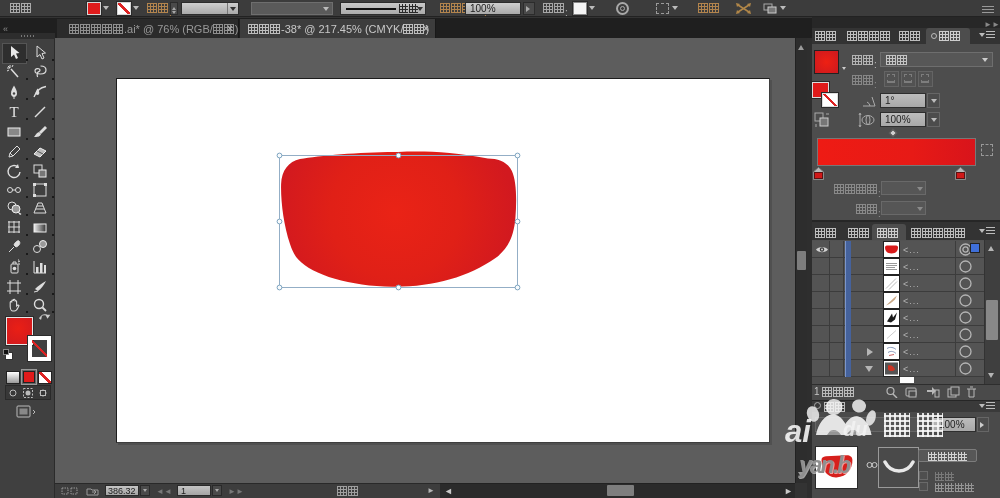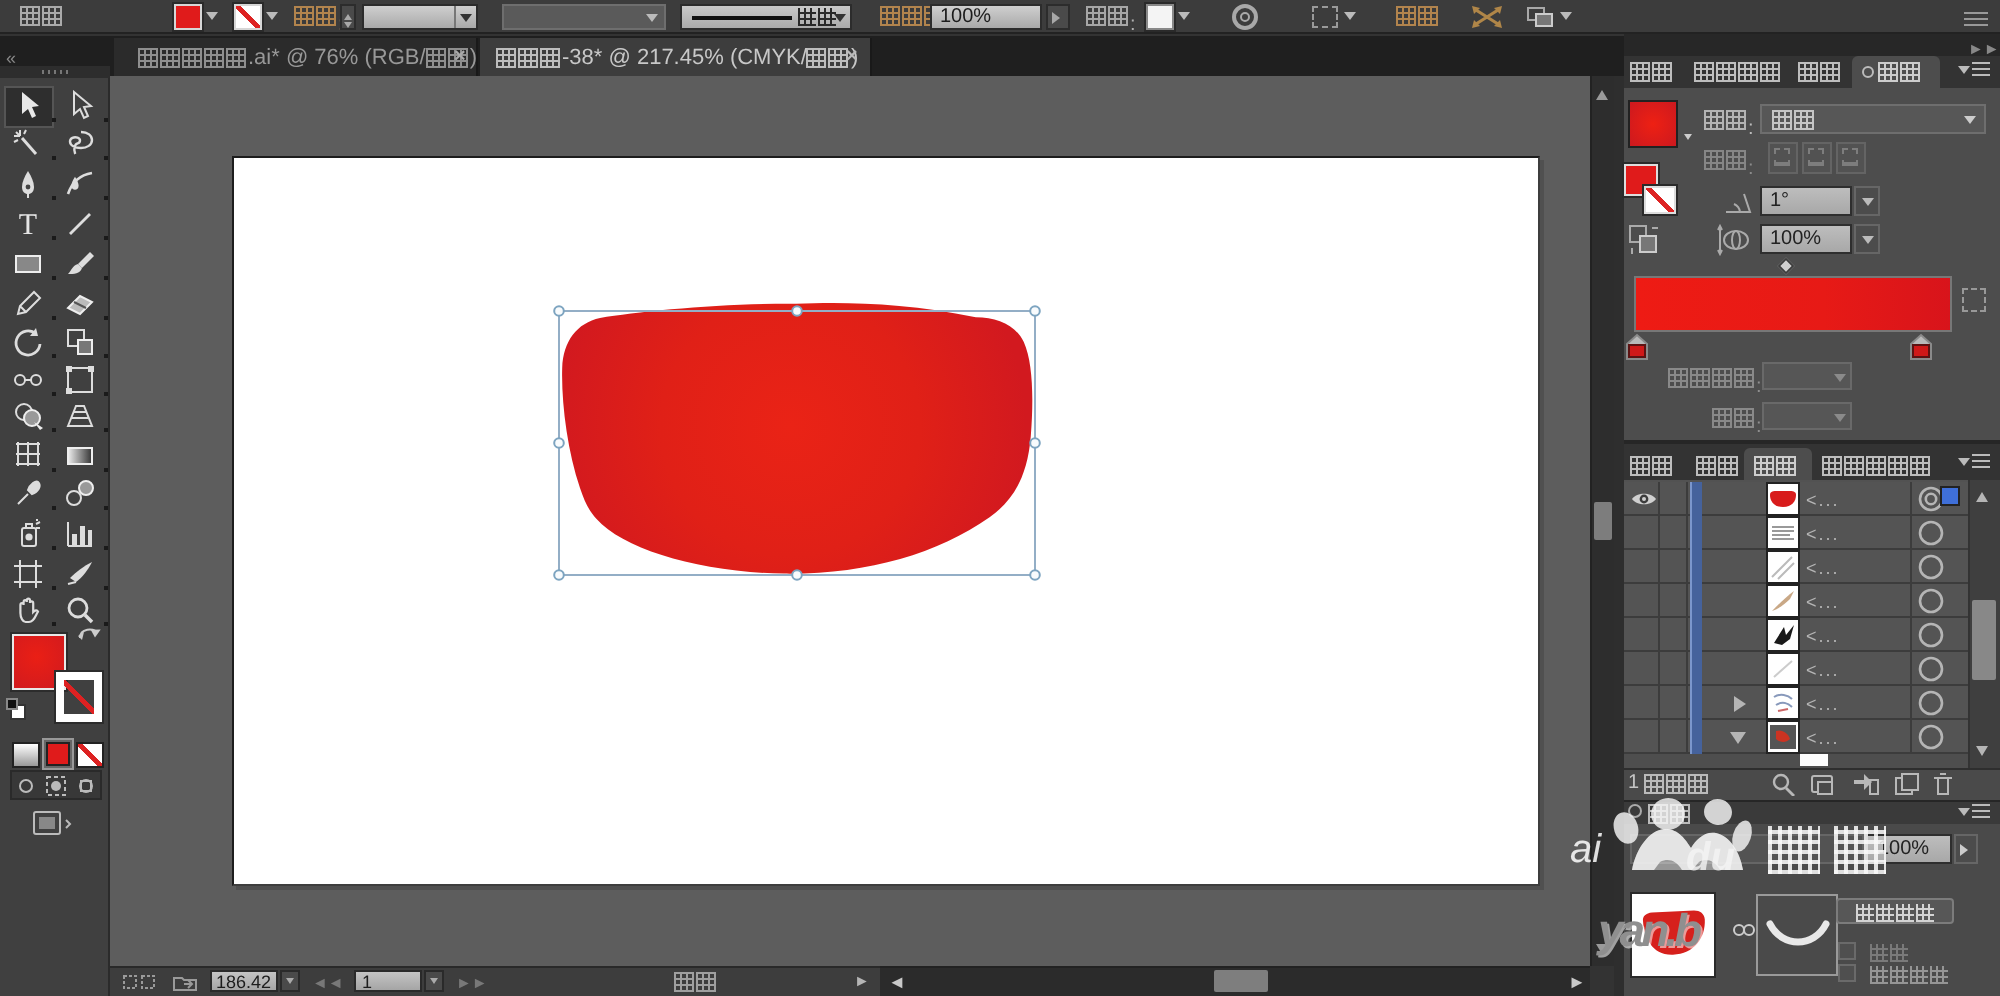--- a/index.html
+++ b/index.html
@@ -521,37 +521,37 @@
 <div class="a lbl" style="left:935px;top:483px;color:#9c9c9c"><b class="z" style="width:9px;height:9px;margin-right:1px;opacity:0.92"></b><b class="z" style="width:9px;height:9px;margin-right:1px;opacity:0.92"></b><b class="z" style="width:9px;height:9px;margin-right:1px;opacity:0.92"></b><b class="z" style="width:9px;height:9px;margin-right:1px;opacity:0.92"></b></div>
 <div class="a" style="left:55px;top:483px;width:740px;height:15px;background:#3d3d3d;border-top:1px solid #292929"></div>
 <svg class="a" style="left:61px;top:487px" width="18" height="8" viewBox="0 0 18 8">
     <rect x="1" y="1" width="6" height="6" fill="none" stroke="#9a9a9a" stroke-dasharray="1.5 1"></rect>
     <rect x="10" y="1" width="6" height="6" fill="none" stroke="#9a9a9a" stroke-dasharray="1.5 1"></rect>
   </svg>
 <svg class="a" style="left:86px;top:486px" width="13" height="10" viewBox="0 0 13 10">
     <path d="M1 9 V3 H5 L6 4 H12 V9 Z" fill="none" stroke="#9a9a9a"></path>
     <path d="M6 6 h4 m-2 -2 l2 2 -2 2" stroke="#9a9a9a" fill="none"></path>
   </svg>
-<div class="a" style="left:105px;top:485px;width:34px;height:11px;background:linear-gradient(#c4c4c4,#a5a5a5);border:1px solid #2a2a2a;color:#1d1d1d;font-size:9px;line-height:10px;padding-left:2px">186.42</div>
+<div class="a" style="left:105px;top:485px;width:34px;height:11px;background:linear-gradient(#c4c4c4,#a5a5a5);border:1px solid #2a2a2a;color:#1d1d1d;font-size:9px;line-height:10px;padding-left:2px">386.32</div>
 <div class="a" style="left:140px;top:485px;width:10px;height:11px;background:#4a4a4a;border:1px solid #2a2a2a">
     <div style="margin:3px auto;width:0;border:2.5px solid transparent;border-top:3.5px solid #aaa"></div>
   </div>
 <div class="a" style="left:156px;top:487px;color:#787878;font-size:8px">◄◄</div>
 <div class="a" style="left:177px;top:485px;width:34px;height:11px;background:linear-gradient(#c4c4c4,#a5a5a5);border:1px solid #2a2a2a;color:#1d1d1d;font-size:9px;line-height:10px;padding-left:3px">1</div>
 <div class="a" style="left:212px;top:485px;width:10px;height:11px;background:#4a4a4a;border:1px solid #2a2a2a">
     <div style="margin:3px auto;width:0;border:2.5px solid transparent;border-top:3.5px solid #aaa"></div>
   </div>
 <div class="a" style="left:228px;top:487px;color:#787878;font-size:8px">►►</div>
 <div class="a lbl" style="left:337px;top:486px;color:#a8a8a8"><b class="z" style="width:10px;height:10px;margin-right:1px;opacity:0.92"></b><b class="z" style="width:10px;height:10px;margin-right:1px;opacity:0.92"></b></div>
 <div class="a" style="left:440px;top:483px;width:355px;height:15px;background:#2b2b2b;border-top:1px solid #222"></div>
 <div class="a" style="left:427px;top:486px;color:#b5b5b5;font-size:8px">►</div>
 <div class="a" style="left:444px;top:486px;color:#c9c9c9;font-size:9px">◄</div>
 <div class="a" style="left:607px;top:485px;width:27px;height:11px;background:#7e7e7e;border-radius:1px"></div>
 <div class="a" style="left:784px;top:486px;color:#c9c9c9;font-size:9px">►</div>
-<div class="a" style="left:785px;top:414px;color:rgba(255,255,255,.85);font-size:20px;font-weight:normal;font-style:italic;font-family:'Liberation Sans'">ai</div>
+<div class="a" style="left:785px;top:414px;color:rgba(255,255,255,.85);font-size:31px;font-weight:bold;font-style:italic;font-family:'Liberation Sans'">ai</div>
 <div class="a" style="left:843px;top:418px;color:rgba(255,255,255,.75);font-size:20px;font-weight:bold;font-style:italic">du</div>
 <svg class="a" style="left:800px;top:383px" width="200" height="60" viewBox="0 0 200 60">
 <g fill="rgba(245,245,245,.82)">
 <ellipse cx="13" cy="31" rx="6" ry="8" transform="rotate(-18 13 31)"></ellipse>
 <ellipse cx="34" cy="24" rx="8.5" ry="8" transform="rotate(-8 34 24)"></ellipse>
 <ellipse cx="59" cy="23" rx="7" ry="6.5" transform="rotate(10 59 23)"></ellipse>
 <ellipse cx="71" cy="35" rx="4.5" ry="8" transform="rotate(18 71 35)"></ellipse>
 <path d="M16 52 C18 41 25 32 32 31.5 C39 31 43 37 45.5 41 C48 37 52 32.5 58 33.5 C65 35 70 43 71.5 52 L60 52 C57 47 53 46 49.5 48 L46 52 L41 52 C38 47 34 46 30 48 L27 52 Z"></path>
 <path d="M16 52 C18 41 25 32 32 31.5 C39 31 43 37 45.5 41 C48 37 52 32.5 58 33.5 C65 35 70 43 71.5 52 Z" opacity="0.55"></path>
 </g>

